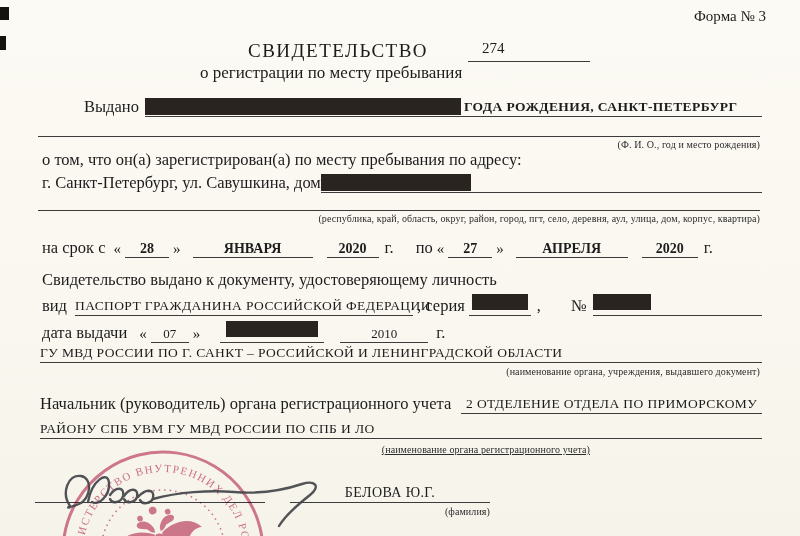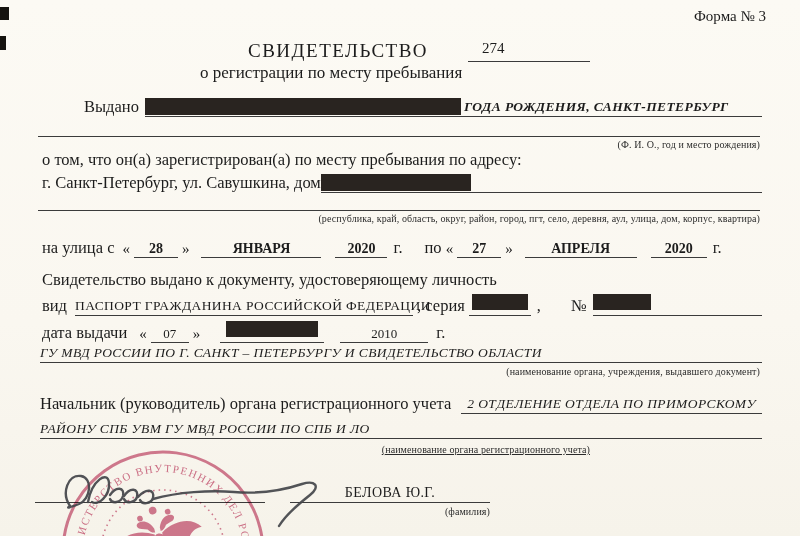--- a/index.html
+++ b/index.html
@@ -6,21 +6,21 @@
   #page {
     position:relative; width:800px; height:536px; overflow:hidden;
     background:linear-gradient(180deg,#fcfaf4 0%, #faf7f0 60%, #f6f3ea 100%);
     font-family:"Liberation Serif", serif; color:#1c1c1c;
   }
   .abs { position:absolute; }
   .row { position:absolute; display:flex; align-items:flex-end; white-space:nowrap; }
   .t { font-size:16.5px; line-height:1.2; }
   .up { font-size:13.5px; letter-spacing:0.4px; line-height:1.25; }
   .field { border-bottom:1.2px solid #3b3b3b; text-align:center; }
-  .grow { flex:1;font-style:italic; }
+  .grow { flex:1; }
   .caption { position:absolute; font-size:10px; color:#2b2b2b; text-align:right; letter-spacing:0.1px; }
   .hline { position:absolute; height:1.3px; background:#3b3b3b; }
   .redact { display:inline-block; background:#292420; height:17px; }
   .boldv { font-weight:bold; font-size:14px; }
   .quote { font-size:15px; padding:0 4px; }
   .artifact { position:absolute; background:#15130f; }
   #stamp-svg { position:absolute; left:52px; top:441px; mix-blend-mode:multiply; opacity:0.88; transform:rotate(-14deg); }
   #signature-svg { position:absolute; left:58px; top:460px; }
 </style>
 </head>
@@ -52,21 +52,21 @@
   <div class="row" style="left:42px; top:173px; right:38px; height:20px;">
     <span class="t">г. Санкт-Петербург, ул. Савушкина, дом</span>
     <span class="field grow" style="display:flex; align-items:flex-end; text-align:left;">
       <span class="redact" style="width:150px; margin-bottom:1px;"></span>
     </span>
   </div>
   <div class="hline" style="left:38px; top:210px; right:40px;"></div>
   <div class="caption" style="left:38px; right:40px; top:213px;">(республика, край, область, округ, район, город, пгт, село, деревня, аул, улица, дом, корпус, квартира)</div>
 
   <div class="row" style="left:42px; top:236px; right:38px; height:22px;">
-    <span class="t" style="margin-right:4px;">на улица с</span>
+    <span class="t" style="margin-right:4px;">на срок с</span>
     <span class="quote">«</span>
     <span class="field boldv" style="width:44px;">28</span>
     <span class="quote">»</span>
     <span class="field boldv" style="width:120px; margin-left:8px;">ЯНВАРЯ</span>
     <span class="field boldv" style="width:52px; margin-left:14px;">2020</span>
     <span class="t" style="margin-left:6px;">г.</span>
     <span class="t" style="margin-left:22px;">по</span>
     <span class="quote">«</span>
     <span class="field boldv" style="width:44px;">27</span>
     <span class="quote">»</span>
@@ -91,21 +91,21 @@
     <span class="t" style="margin-right:8px;">дата выдачи</span>
     <span class="quote">«</span>
     <span class="field" style="width:38px; font-size:13px;">07</span>
     <span class="quote">»</span>
     <span class="field" style="width:104px; margin-left:16px;"><span class="redact" style="width:92px; height:16px; margin-bottom:1px;"></span></span>
     <span class="field" style="width:88px; margin-left:16px; font-size:13px;">2010</span>
     <span class="t" style="margin-left:8px;">г.</span>
   </div>
 
   <div class="row" style="left:40px; top:347px; right:38px; height:16px;">
-    <span class="field grow up" style="text-align:left;">ГУ  МВД  РОССИИ  ПО  Г. САНКТ – ПЕТЕРБУРГУ  И  СВИДЕТЕЛЬСТВО ОБЛАСТИ</span>
+    <span class="field grow up" style="text-align:left;">ГУ  МВД  РОССИИ  ПО  Г. САНКТ – РОССИЙСКОЙ  И  ЛЕНИНГРАДСКОЙ ОБЛАСТИ</span>
   </div>
   <div class="caption" style="left:38px; right:40px; top:366px;">(наименование органа, учреждения, выдавшего документ)</div>
 
   <div class="row" style="left:40px; top:396px; right:38px; height:18px;">
     <span class="t" style="margin-right:10px;">Начальник (руководитель) органа регистрационного учета</span>
     <span class="field grow up">2 ОТДЕЛЕНИЕ ОТДЕЛА  ПО ПРИМОРСКОМУ</span>
   </div>
   <div class="row" style="left:40px; top:424px; right:38px; height:15px;">
     <span class="field grow up" style="text-align:left;">РАЙОНУ СПБ УВМ  ГУ  МВД РОССИИ  ПО СПБ  И  ЛО</span>
   </div>

